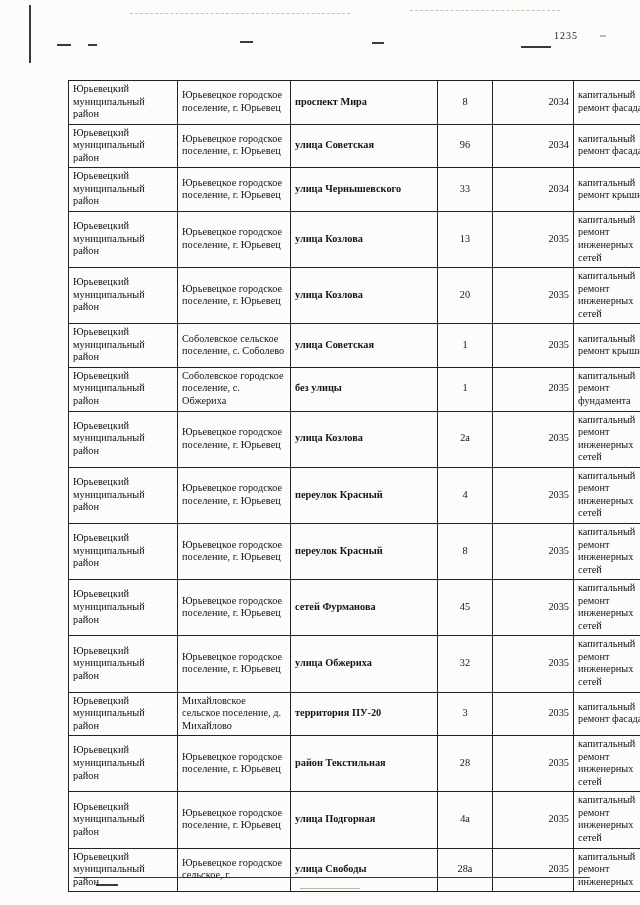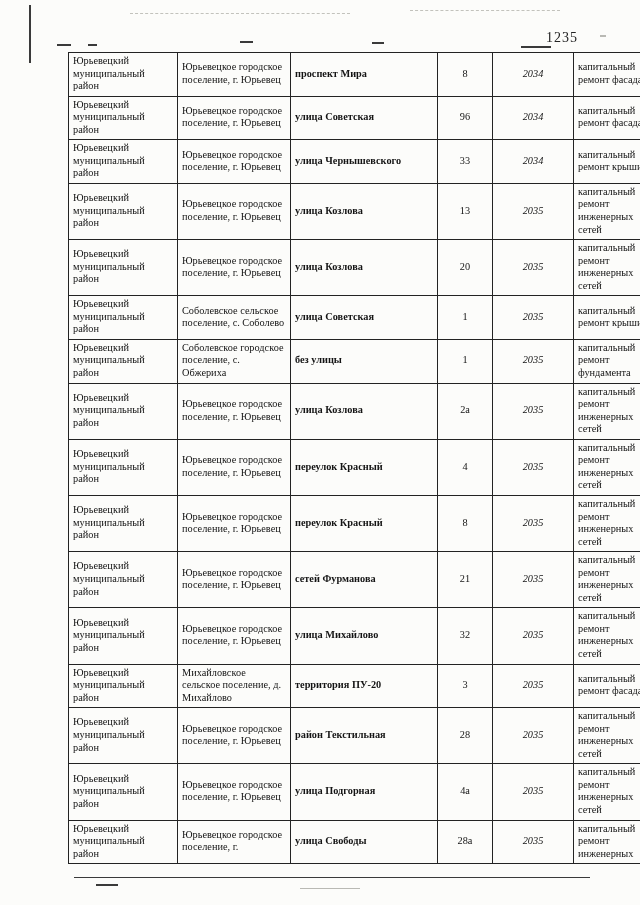--- a/index.html
+++ b/index.html
@@ -9,46 +9,46 @@
     margin:0 auto;
     background:#fcfcfa;
     font-family:"Liberation Serif", serif;
     color:#141414;
     overflow:hidden;
     box-shadow:0 0 6px rgba(0,0,0,.4);
   }
   .page-number {
     position:absolute;
     top:30px; right:62px;
-    font-size:14px;
+    font-size:10px;
     letter-spacing:1px;
     color:#222;
   }
   .table-wrap {
     position:absolute;
-    left:68px; top:52px; width:546px;
+    left:68px; top:80px; width:546px;
   }
   table.schedule {
     border-collapse:collapse;
     width:100%;
     table-layout:fixed;
   }
   table.schedule td {
     border:1px solid #232323;
     padding:2px 4px 3px 4px;
     font-size:10.3px;
     line-height:1.22;
     vertical-align:middle;
     word-wrap:break-word;
   }
   td.c0 { width:100px; }
   td.c1 { width:104px; }
   td.c2 { width:138px;font-weight:bold; }
   td.c3 { width:46px; text-align:center; }
-  td.c4 { width:72px; text-align:center;font-style:italic; }
+  td.c4 { width:72px; text-align:right; }
   td.c5 { width:74px; }
   
   .art { position:absolute; background:#3a3a3a; }
   .art.faint { background:#b9b9b4; }
   .art.dashed {
     background:none;
     border-top:1px dashed #c2c2bc;
     height:0;
   }
 </style>
@@ -152,28 +152,28 @@
             <td class="c1">Юрьевецкое городское поселение, г. Юрьевец</td>
             <td class="c2">переулок Красный</td>
             <td class="c3">8</td>
             <td class="c4">2035</td>
             <td class="c5">капитальный ремонт инженерных сетей</td>
           </tr>
           <tr>
             <td class="c0">Юрьевецкий муниципальный район</td>
             <td class="c1">Юрьевецкое городское поселение, г. Юрьевец</td>
             <td class="c2">сетей Фурманова</td>
-            <td class="c3">21</td>
-            <td class="c4">2035</td>
-            <td class="c5">капитальный ремонт инженерных сетей</td>
-          </tr>
-          <tr>
-            <td class="c0">Юрьевецкий муниципальный район</td>
-            <td class="c1">Юрьевецкое городское поселение, г. Юрьевец</td>
-            <td class="c2">улица Михайлово</td>
+            <td class="c3">45</td>
+            <td class="c4">2035</td>
+            <td class="c5">капитальный ремонт инженерных сетей</td>
+          </tr>
+          <tr>
+            <td class="c0">Юрьевецкий муниципальный район</td>
+            <td class="c1">Юрьевецкое городское поселение, г. Юрьевец</td>
+            <td class="c2">улица Обжериха</td>
             <td class="c3">32</td>
             <td class="c4">2035</td>
             <td class="c5">капитальный ремонт инженерных сетей</td>
           </tr>
           <tr>
             <td class="c0">Юрьевецкий муниципальный район</td>
             <td class="c1">Михайловское сельское поселение, д. Михайлово</td>
             <td class="c2">территория ПУ-20</td>
             <td class="c3">3</td>
             <td class="c4">2035</td>
@@ -190,21 +190,21 @@
           <tr>
             <td class="c0">Юрьевецкий муниципальный район</td>
             <td class="c1">Юрьевецкое городское поселение, г. Юрьевец</td>
             <td class="c2">улица Подгорная</td>
             <td class="c3">4а</td>
             <td class="c4">2035</td>
             <td class="c5">капитальный ремонт инженерных сетей</td>
           </tr>
           <tr>
             <td class="c0">Юрьевецкий муниципальный район</td>
-            <td class="c1">Юрьевецкое городское поселение, г.</td>
+            <td class="c1">Юрьевецкое городское сельское, г.</td>
             <td class="c2">улица Свободы</td>
             <td class="c3">28а</td>
             <td class="c4">2035</td>
             <td class="c5">капитальный ремонт инженерных</td>
           </tr>
         </tbody>
     </table>
   </div>
 
 </div>

